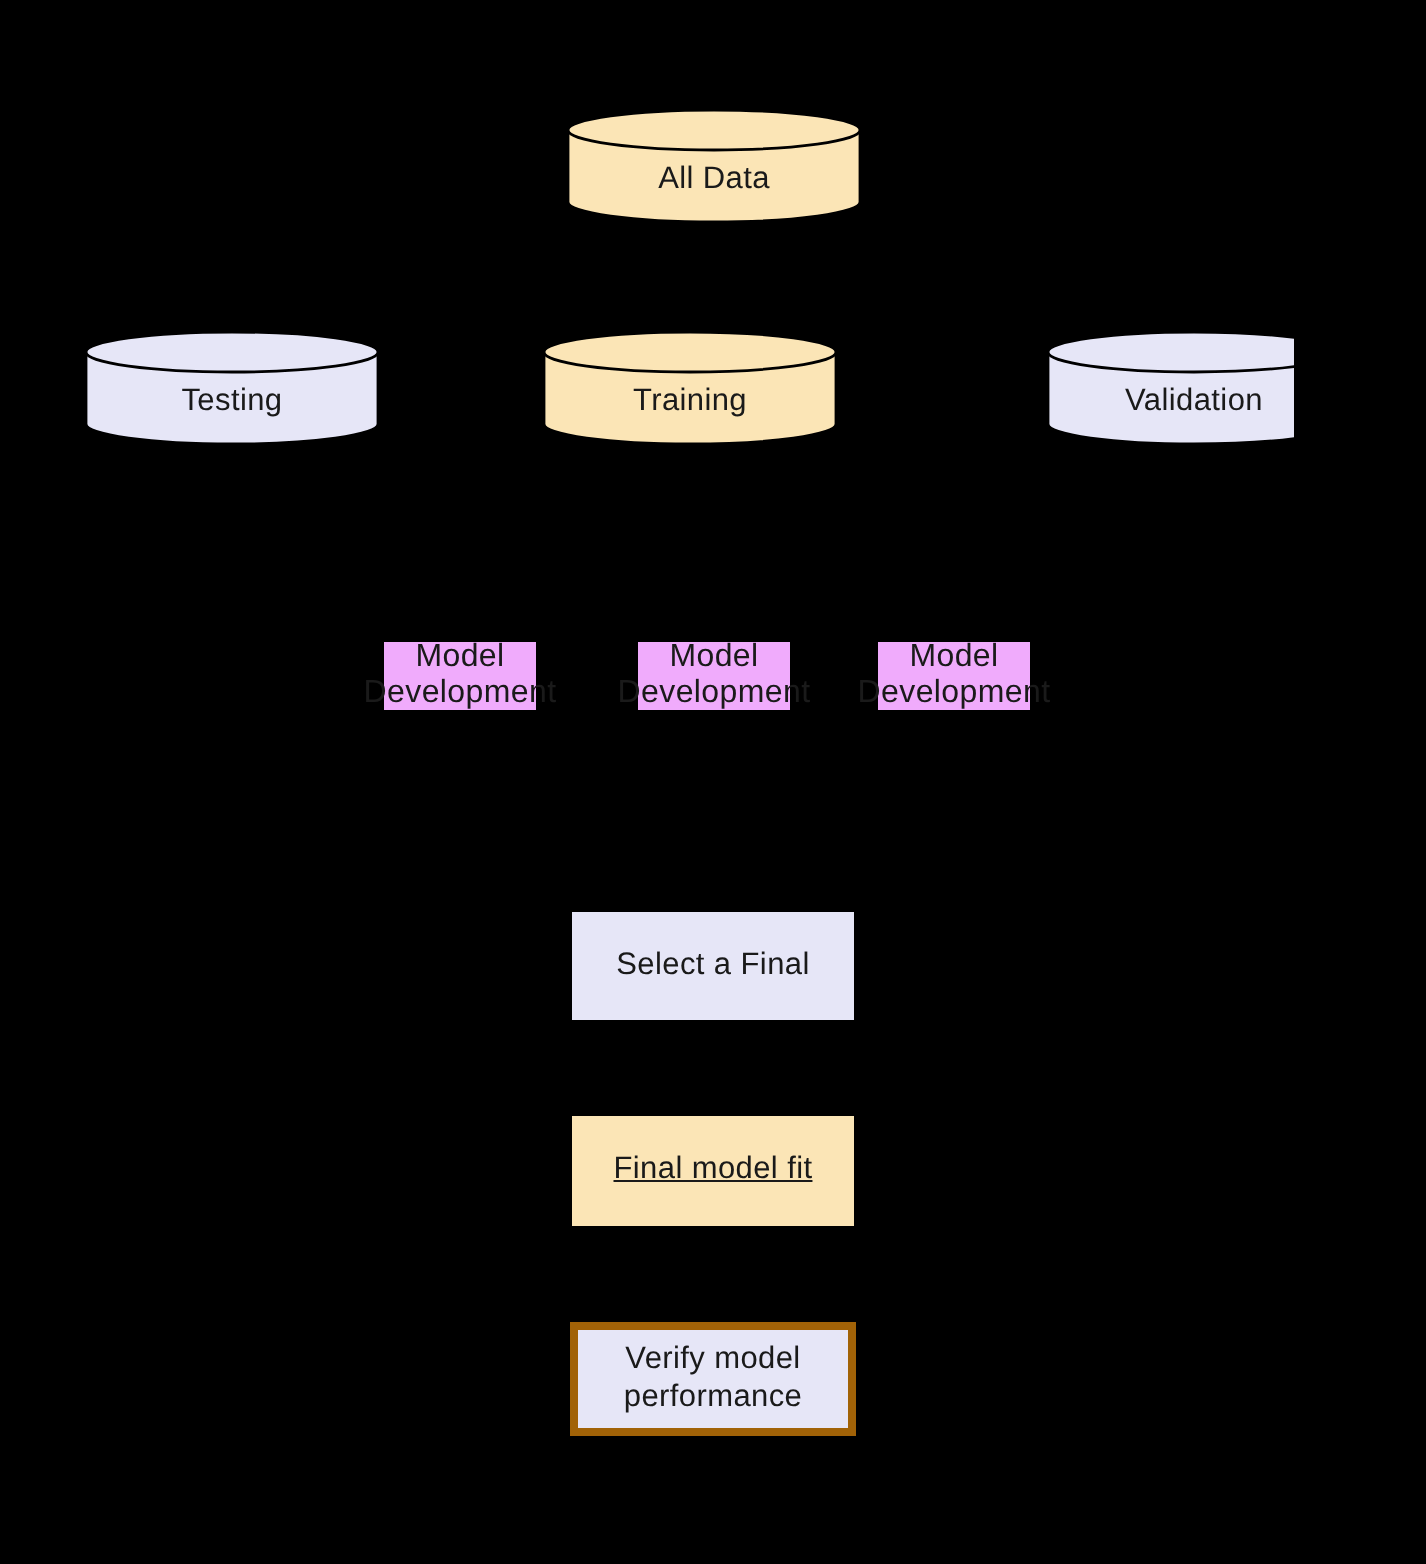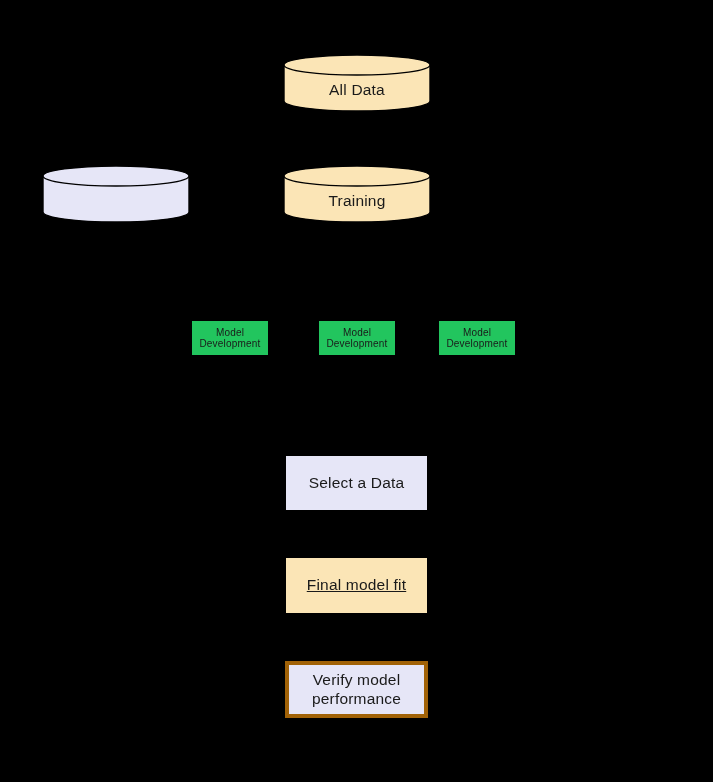--- a/index.html
+++ b/index.html
@@ -50,40 +50,40 @@
   .box {
     display: flex;
     align-items: center;
     justify-content: center;
     text-align: center;
     font-size: 15.5px;
     line-height: 1.2;
     letter-spacing: 0.2px;
   }
   .box.white {
-    background: #22c55e;
+    background: #f0abfc;
     border: 1px solid #000000;
-    font-size: 10px;
+    font-size: 16px;
     line-height: 1.15;
   }
   .box.cream {
     background: #FBE5B6;
     border: 1px solid #000000;
   }
   .box.lavender {
     background: #E6E6F7;
     border: 1px solid #000000;
   }
   .box.lavender.no-border {
     border: 4px solid #a16207;
   }
   
   #all-data    { left: 283px; top: 54px;  }
   #testing     { left: 42px;  top: 165px; }
-  #training    { left: 283px; top: 165px; }
+  #training    { left: 271px; top: 165px; }
   #validation  { left: 523px; top: 165px; }
   #model-dev-1 { left: 191px; top: 320px; width: 78px;  height: 36px; }
   #model-dev-2 { left: 318px; top: 320px; width: 78px;  height: 36px; }
   #model-dev-3 { left: 438px; top: 320px; width: 78px;  height: 36px; }
   #select-model{ left: 285px; top: 455px; width: 143px; height: 56px; }
   #final-fit   { left: 285px; top: 557px; width: 143px; height: 57px; text-decoration: underline; }
   #verify-perf { left: 285px; top: 661px; width: 143px; height: 57px; }
 </style>
 </head>
 <body>
@@ -96,32 +96,40 @@
       <ellipse class="cream-fill cyl-stroke" cx="74" cy="11" rx="73" ry="10"></ellipse>
     </svg>
     <div class="cyl-label">All Data</div>
   </div>
 
   <div id="testing" class="node cylinder">
     <svg width="148" height="58" viewBox="0 0 148 58">
       <path class="lav-fill cyl-stroke" d="M1,11 v36 a73,10 0 0 0 146,0 v-36"></path>
       <ellipse class="lav-fill cyl-stroke" cx="74" cy="11" rx="73" ry="10"></ellipse>
     </svg>
+    <div class="cyl-label">Testing</div>
   </div>
 
   <div id="training" class="node cylinder">
     <svg width="148" height="58" viewBox="0 0 148 58">
       <path class="cream-fill cyl-stroke" d="M1,11 v36 a73,10 0 0 0 146,0 v-36"></path>
       <ellipse class="cream-fill cyl-stroke" cx="74" cy="11" rx="73" ry="10"></ellipse>
     </svg>
     <div class="cyl-label">Training</div>
   </div>
 
+  <div id="validation" class="node cylinder">
+    <svg width="148" height="58" viewBox="0 0 148 58">
+      <path class="lav-fill cyl-stroke" d="M1,11 v36 a73,10 0 0 0 146,0 v-36"></path>
+      <ellipse class="lav-fill cyl-stroke" cx="74" cy="11" rx="73" ry="10"></ellipse>
+    </svg>
+    <div class="cyl-label">Validation</div>
+  </div>
 
   <div id="model-dev-1" class="node box white">Model Development</div>
   <div id="model-dev-2" class="node box white">Model Development</div>
   <div id="model-dev-3" class="node box white">Model Development</div>
 
-  <div id="select-model" class="node box lavender">Select a Data</div>
+  <div id="select-model" class="node box lavender">Select a Final</div>
   <div id="final-fit" class="node box cream">Final model fit</div>
   <div id="verify-perf" class="node box lavender no-border">Verify model performance</div>
 
 </div>
 
 </body></html>

